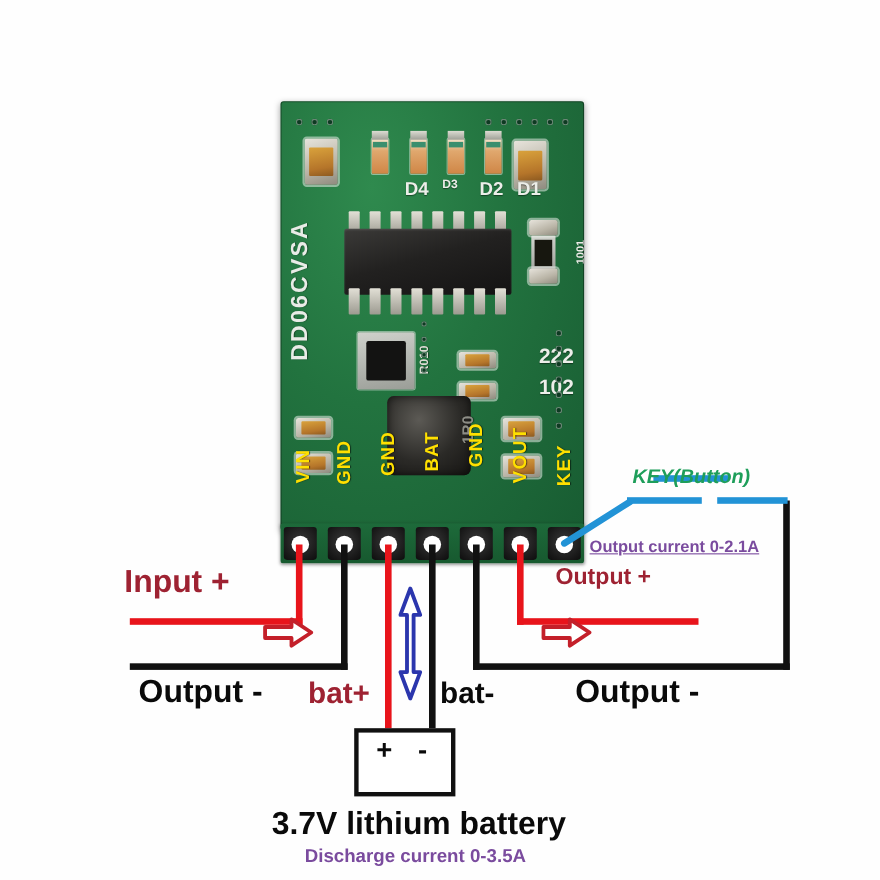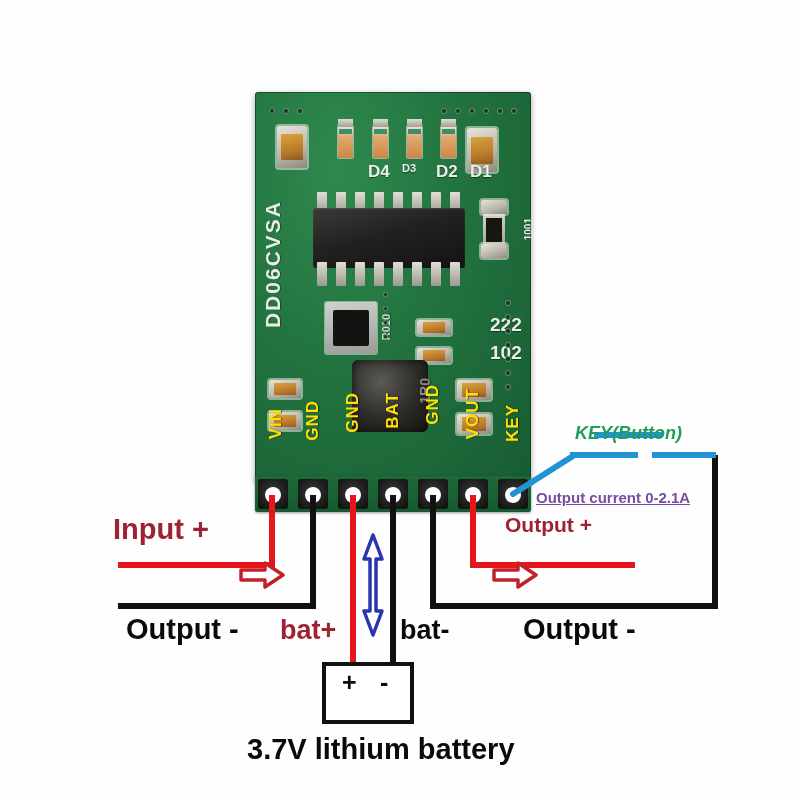--- a/index.html
+++ b/index.html
@@ -339,14 +339,15 @@
 
   <svg class="arrow-h abs" style="left:492px;top:561px;" viewBox="0 0 46 28">
     <polygon points="2,9 26,9 26,2 44,14 26,26 26,19 2,19" fill="#ffffff" stroke="#c4202a" stroke-width="3.5" stroke-linejoin="round"></polygon>
   </svg>
 
 
   <div class="t blk abs" style="left:523px;top:613px;font-size:29px;">Output -</div>
 
   <div class="t blk abs" style="left:247px;top:733px;font-size:29px;">3.7V lithium battery</div>
 
+  <div class="t purple abs" style="left:277px;top:769px;font-size:17px;">Discharge current  0-3.5A</div>
 
 </div>
 
 </body></html>

